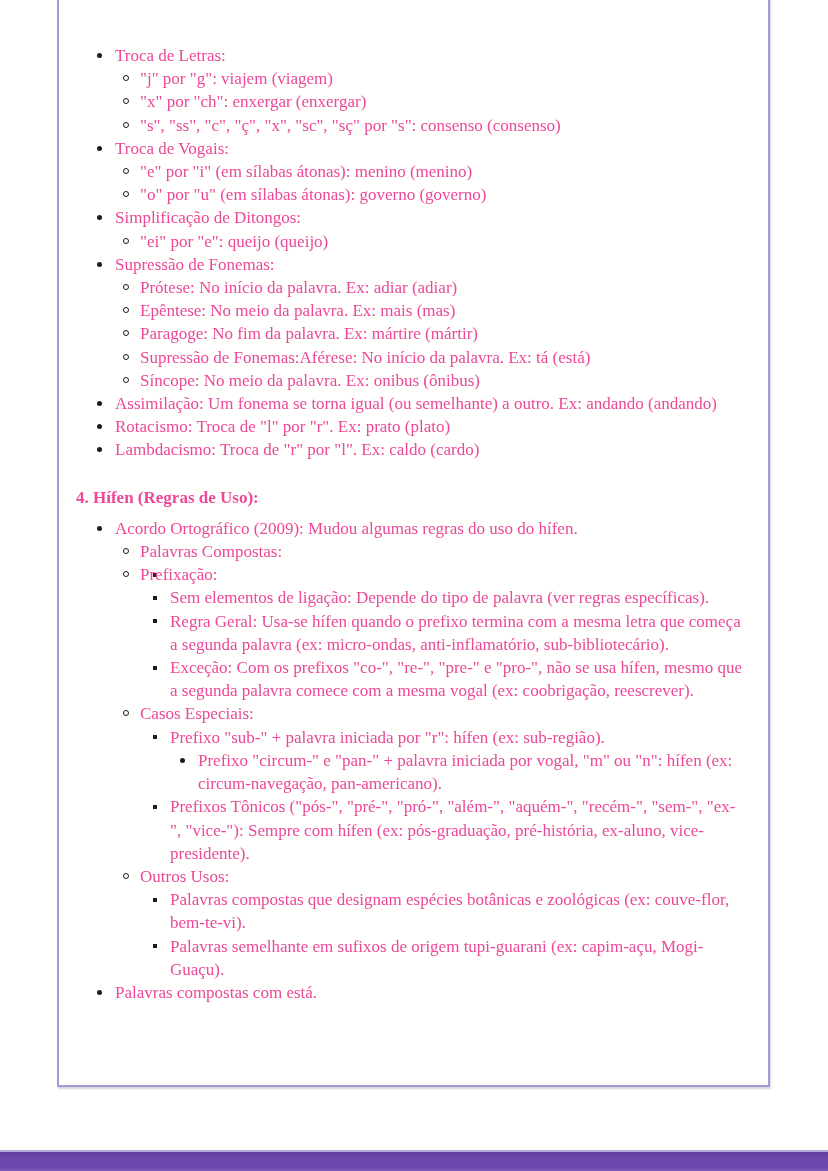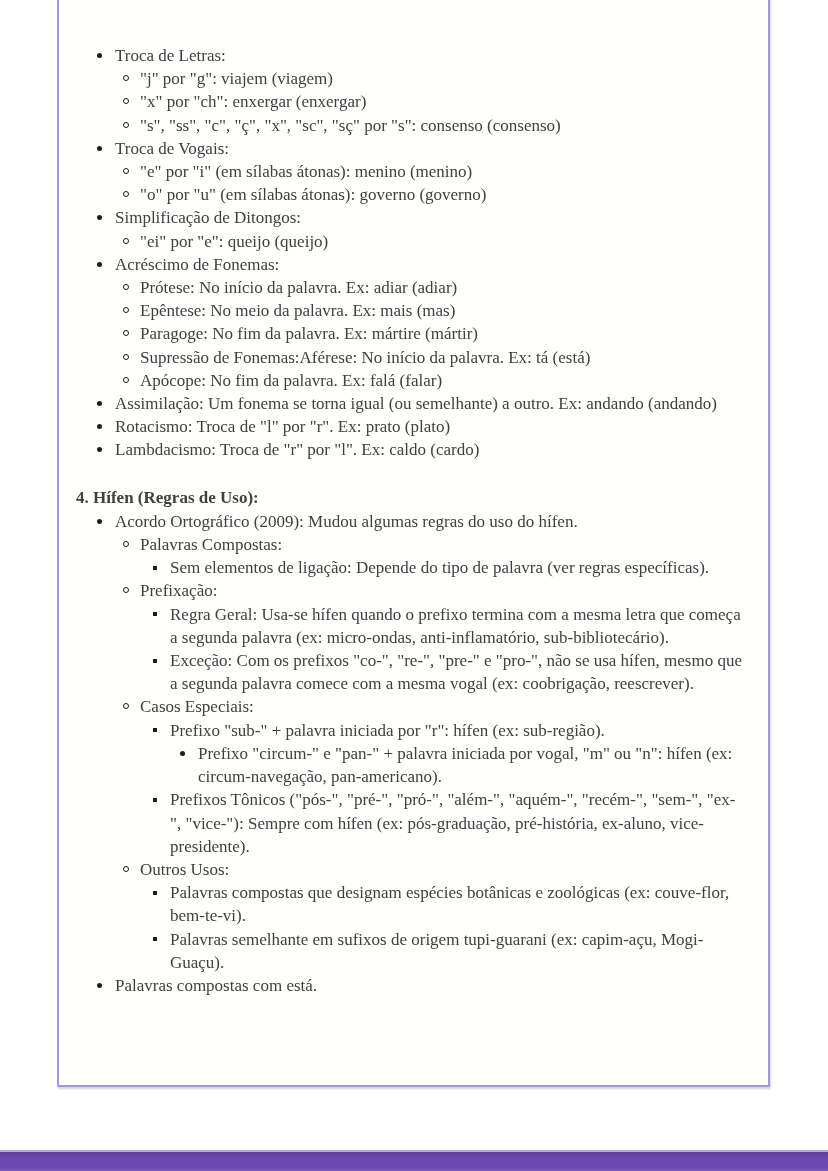--- a/index.html
+++ b/index.html
@@ -3,42 +3,42 @@
 <meta charset="utf-8">
 <style>
   html, body { margin: 0; padding: 0; background: #ffffff; }
   .page {
     position: relative;
     width: 828px;
     height: 1171px;
     background: #ffffff;
     overflow: hidden;
     font-family: "Liberation Serif", "DejaVu Serif", serif;
-    color: #404040;
+    color: #ec4899;
   }
   .content-box {
     position: absolute;
     left: 57px;
     top: -14px;
     width: 713px;
     height: 1101px;
     box-sizing: border-box;
     background: #fffffe;
     border: 2px solid #a29bd3;
     border-radius: 1px;
     box-shadow: 1px 2px 2px rgba(130, 130, 155, 0.35);
     padding: 56px 26px 8px 17px;
   }
   .doc {
     font-size: 17px;
     line-height: 23.2px;
   }
   .heading {
     font-weight: bold;
-    margin: 24px 0 1px 0;
+    margin: 24px 0 8px 0;
   }
   .li { position: relative; }
   .li .tx { display: block; }
   .mk { position: absolute; display: block; }
   .lvl1 { padding-left: 39px; }
   .lvl1 .mk { left: 21px; }
   .lvl2 { padding-left: 64px; }
   .lvl2 .mk { left: 47px; }
   .lvl3 { padding-left: 94px; }
   .lvl3 .mk { left: 77px; }
@@ -102,41 +102,41 @@
         <div class="li lvl1">
           <span class="mk"></span>
           <span class="tx">Simplificação de Ditongos:</span>
         </div>
         <div class="li lvl2">
           <span class="mk"></span>
           <span class="tx">"ei" por "e": queijo (queijo)</span>
         </div>
         <div class="li lvl1">
           <span class="mk"></span>
-          <span class="tx">Acréscimo de Fonemas:</span>
+          <span class="tx">Supressão de Fonemas:</span>
         </div>
         <div class="li lvl2">
           <span class="mk"></span>
           <span class="tx">Prótese: No início da palavra. Ex: adiar (adiar)</span>
         </div>
         <div class="li lvl2">
           <span class="mk"></span>
           <span class="tx">Epêntese: No meio da palavra. Ex: mais (mas)</span>
         </div>
         <div class="li lvl2">
           <span class="mk"></span>
           <span class="tx">Paragoge: No fim da palavra. Ex: mártire (mártir)</span>
         </div>
         <div class="li lvl2">
           <span class="mk"></span>
           <span class="tx">Supressão de Fonemas:Aférese: No início da palavra. Ex: tá (está)</span>
         </div>
         <div class="li lvl2">
           <span class="mk"></span>
-          <span class="tx">Apócope: No fim da palavra. Ex: falá (falar)</span>
+          <span class="tx">Síncope: No meio da palavra. Ex: onibus (ônibus)</span>
         </div>
         <div class="li lvl1">
           <span class="mk"></span>
           <span class="tx">Assimilação: Um fonema se torna igual (ou semelhante) a outro. Ex: andando (andando)</span>
         </div>
         <div class="li lvl1">
           <span class="mk"></span>
           <span class="tx">Rotacismo: Troca de "l" por "r". Ex: prato (plato)</span>
         </div>
         <div class="li lvl1">
@@ -148,27 +148,27 @@
           <span class="mk"></span>
           <span class="tx">Acordo Ortográfico (2009): Mudou algumas regras do uso do hífen.</span>
         </div>
         <div class="li lvl2">
           <span class="mk"></span>
           <span class="tx">Palavras Compostas:</span>
         </div>
         <div class="li lvl3">
           <span class="mk"></span>
         </div>
+        <div class="li lvl2">
+          <span class="mk"></span>
+          <span class="tx">Prefixação:</span>
+        </div>
         <div class="li lvl3">
           <span class="mk"></span>
           <span class="tx">Sem elementos de ligação: Depende do tipo de palavra (ver regras específicas).</span>
-        </div>
-        <div class="li lvl2">
-          <span class="mk"></span>
-          <span class="tx">Prefixação:</span>
         </div>
         <div class="li lvl3">
           <span class="mk"></span>
           <span class="tx">Regra Geral: Usa-se hífen quando o prefixo termina com a mesma letra que começa a segunda palavra (ex: micro-ondas, anti-inflamatório, sub-bibliotecário).</span>
         </div>
         <div class="li lvl3">
           <span class="mk"></span>
           <span class="tx">Exceção: Com os prefixos "co-", "re-", "pre-" e "pro-", não se usa hífen, mesmo que a segunda palavra comece com a mesma vogal (ex: coobrigação, reescrever).</span>
         </div>
         <div class="li lvl2">

